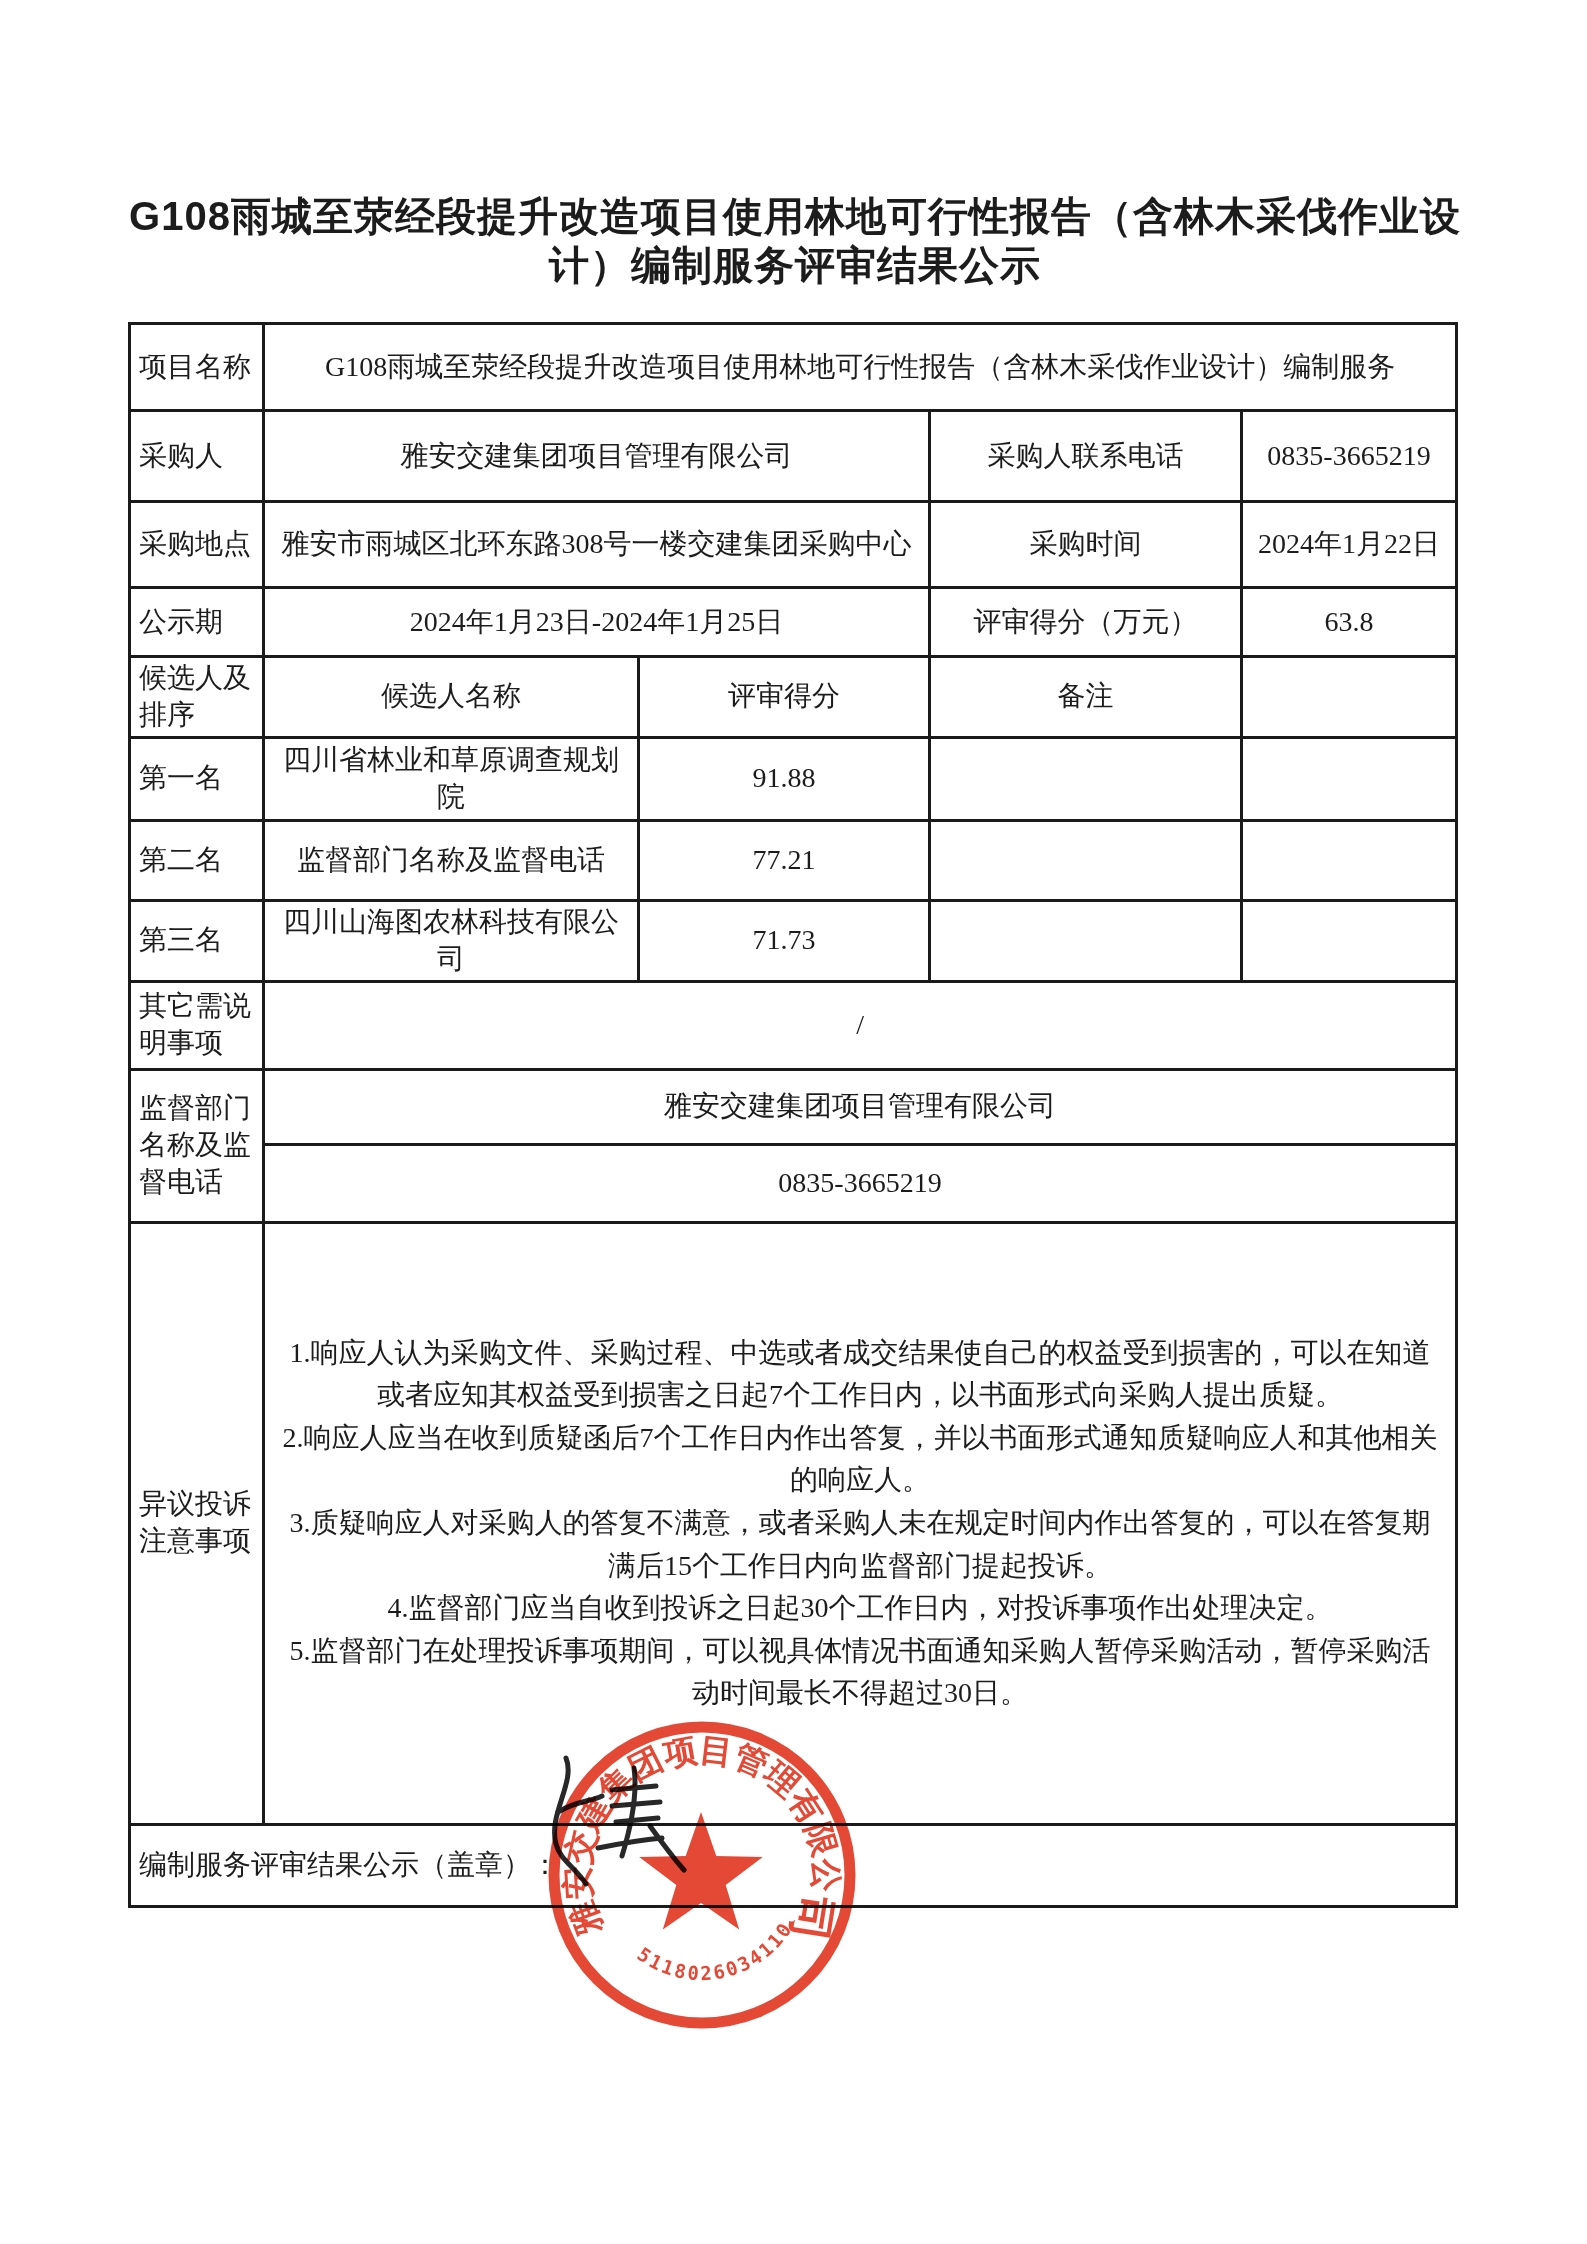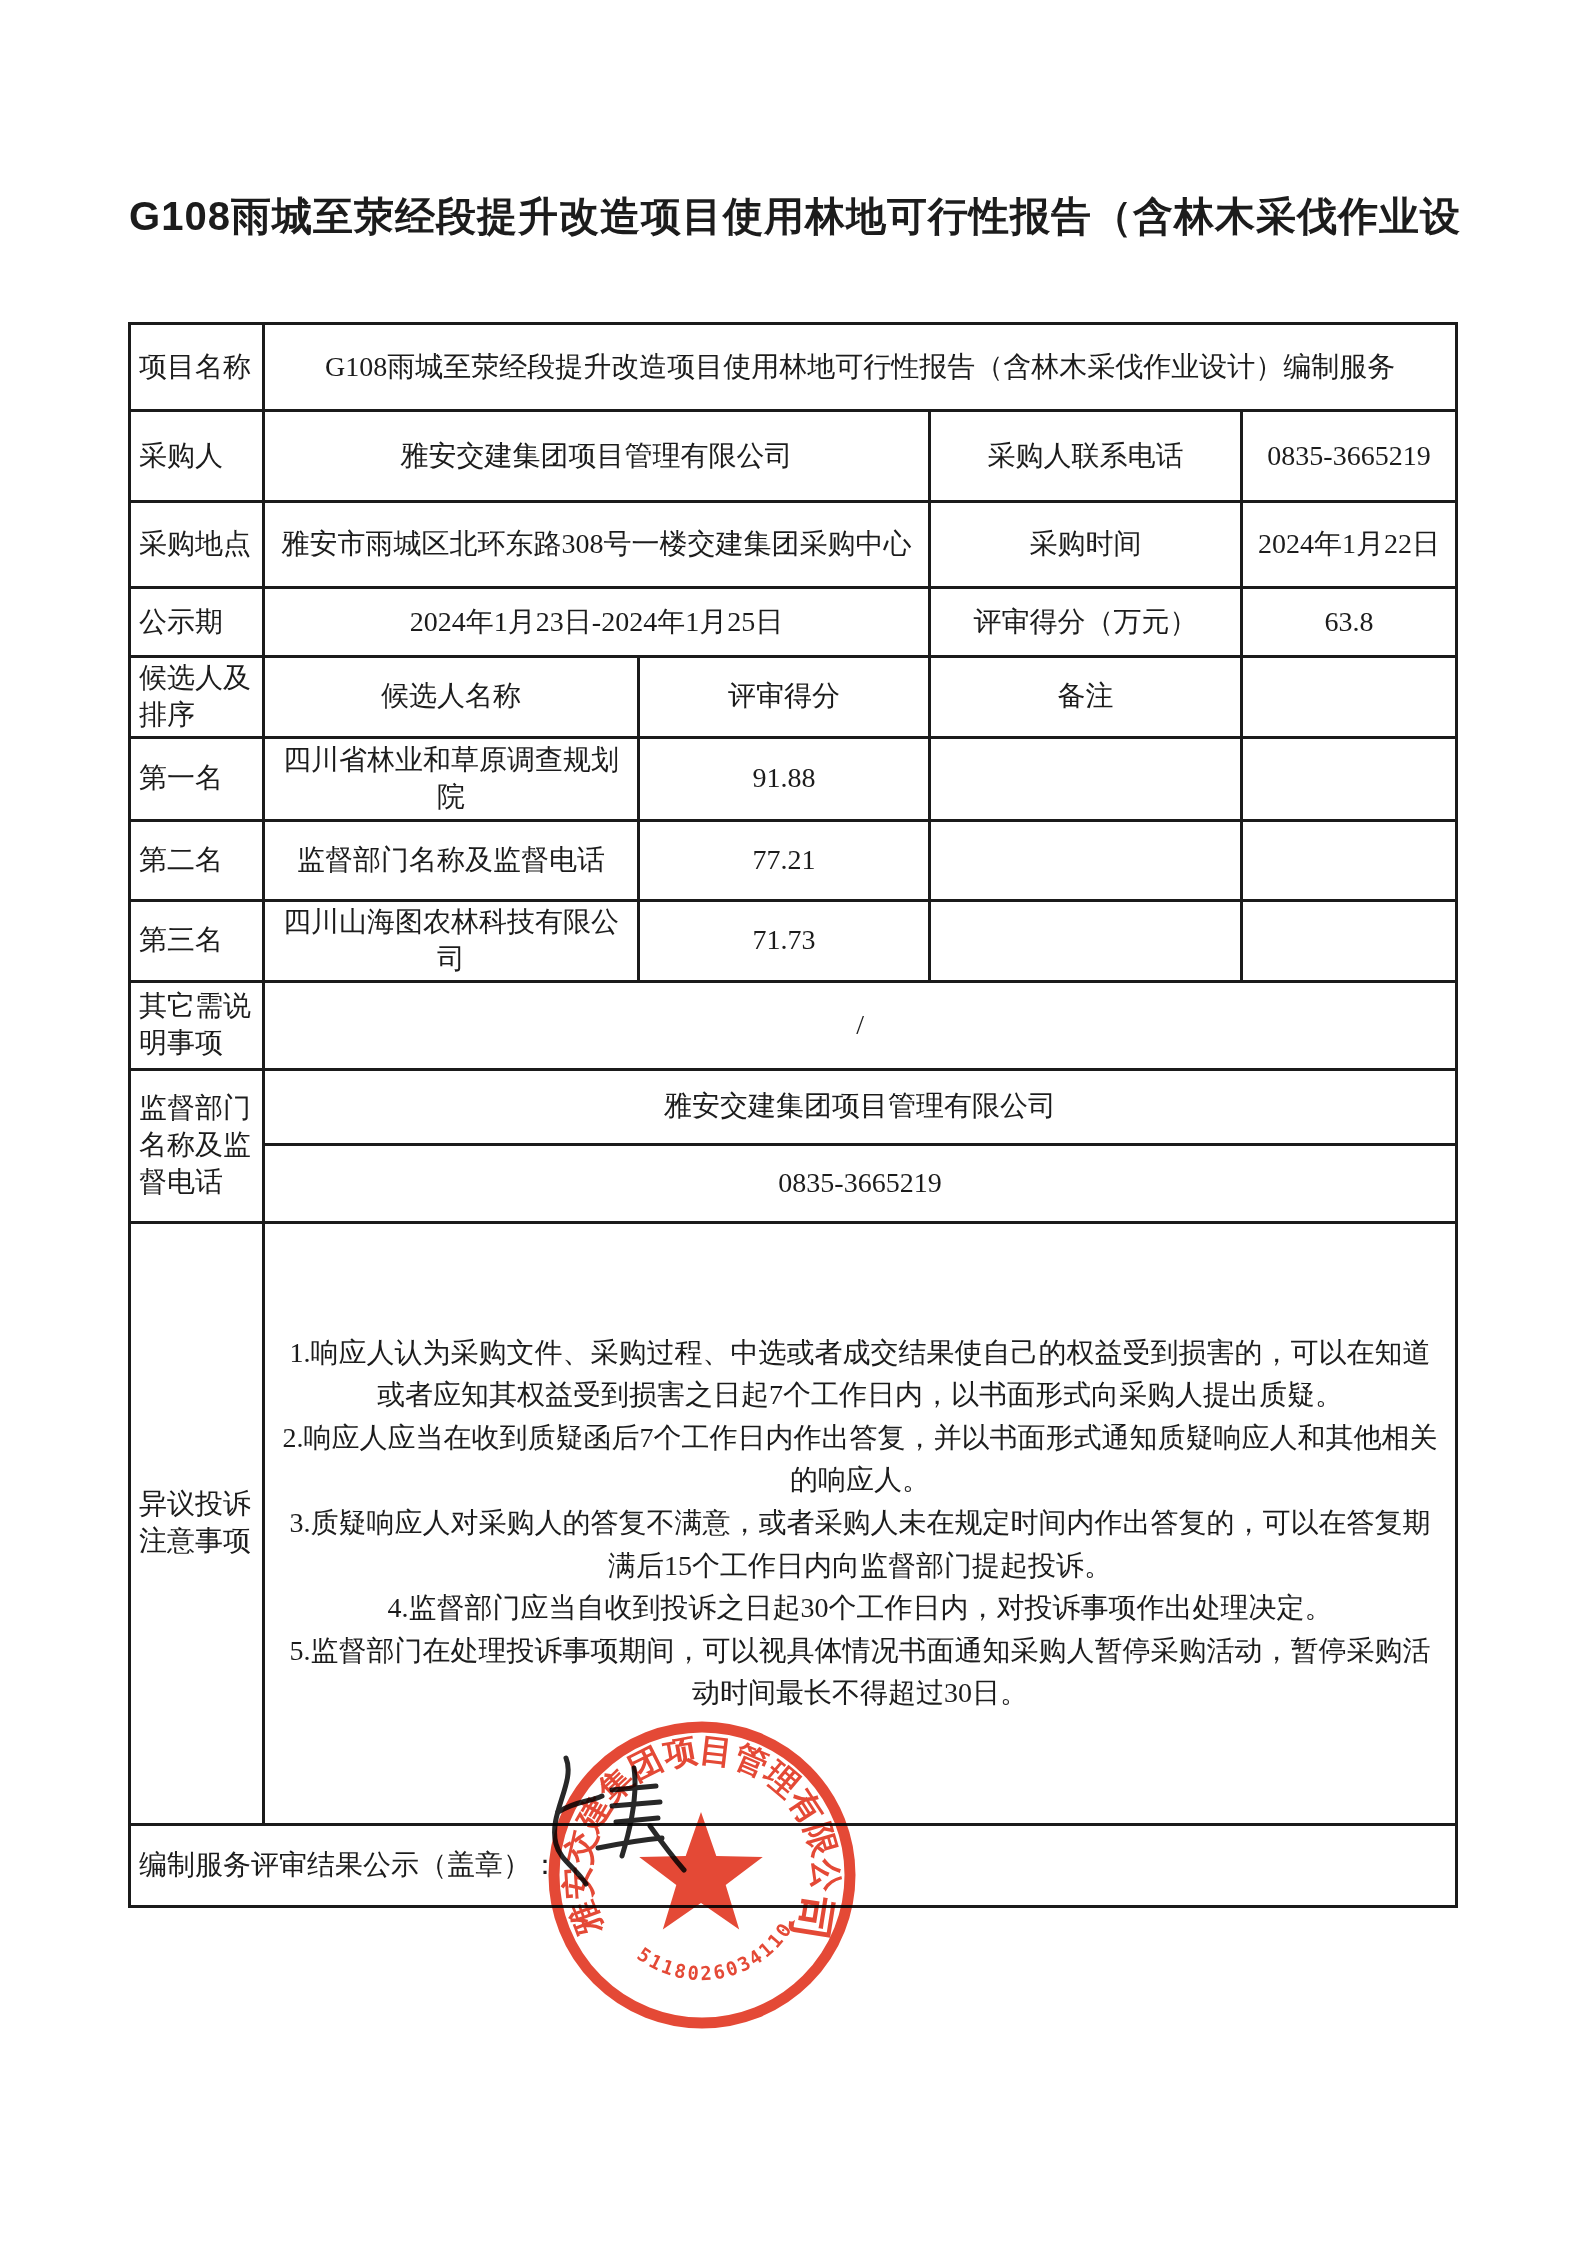--- a/index.html
+++ b/index.html
@@ -61,20 +61,21 @@
     z-index:4;
   }
 </style>
 </head>
 <body>
 
 <div class="page">
 
   <div class="doc-title">
     <div>G108雨城至荥经段提升改造项目使用林地可行性报告（含林木采伐作业设</div>
+    <div>计）编制服务评审结果公示</div>
   </div>
 
   <table class="results">
     <colgroup>
       <col style="width:134px">
       <col style="width:375px">
       <col style="width:291px">
       <col style="width:312px">
       <col style="width:215px">
     </colgroup>

